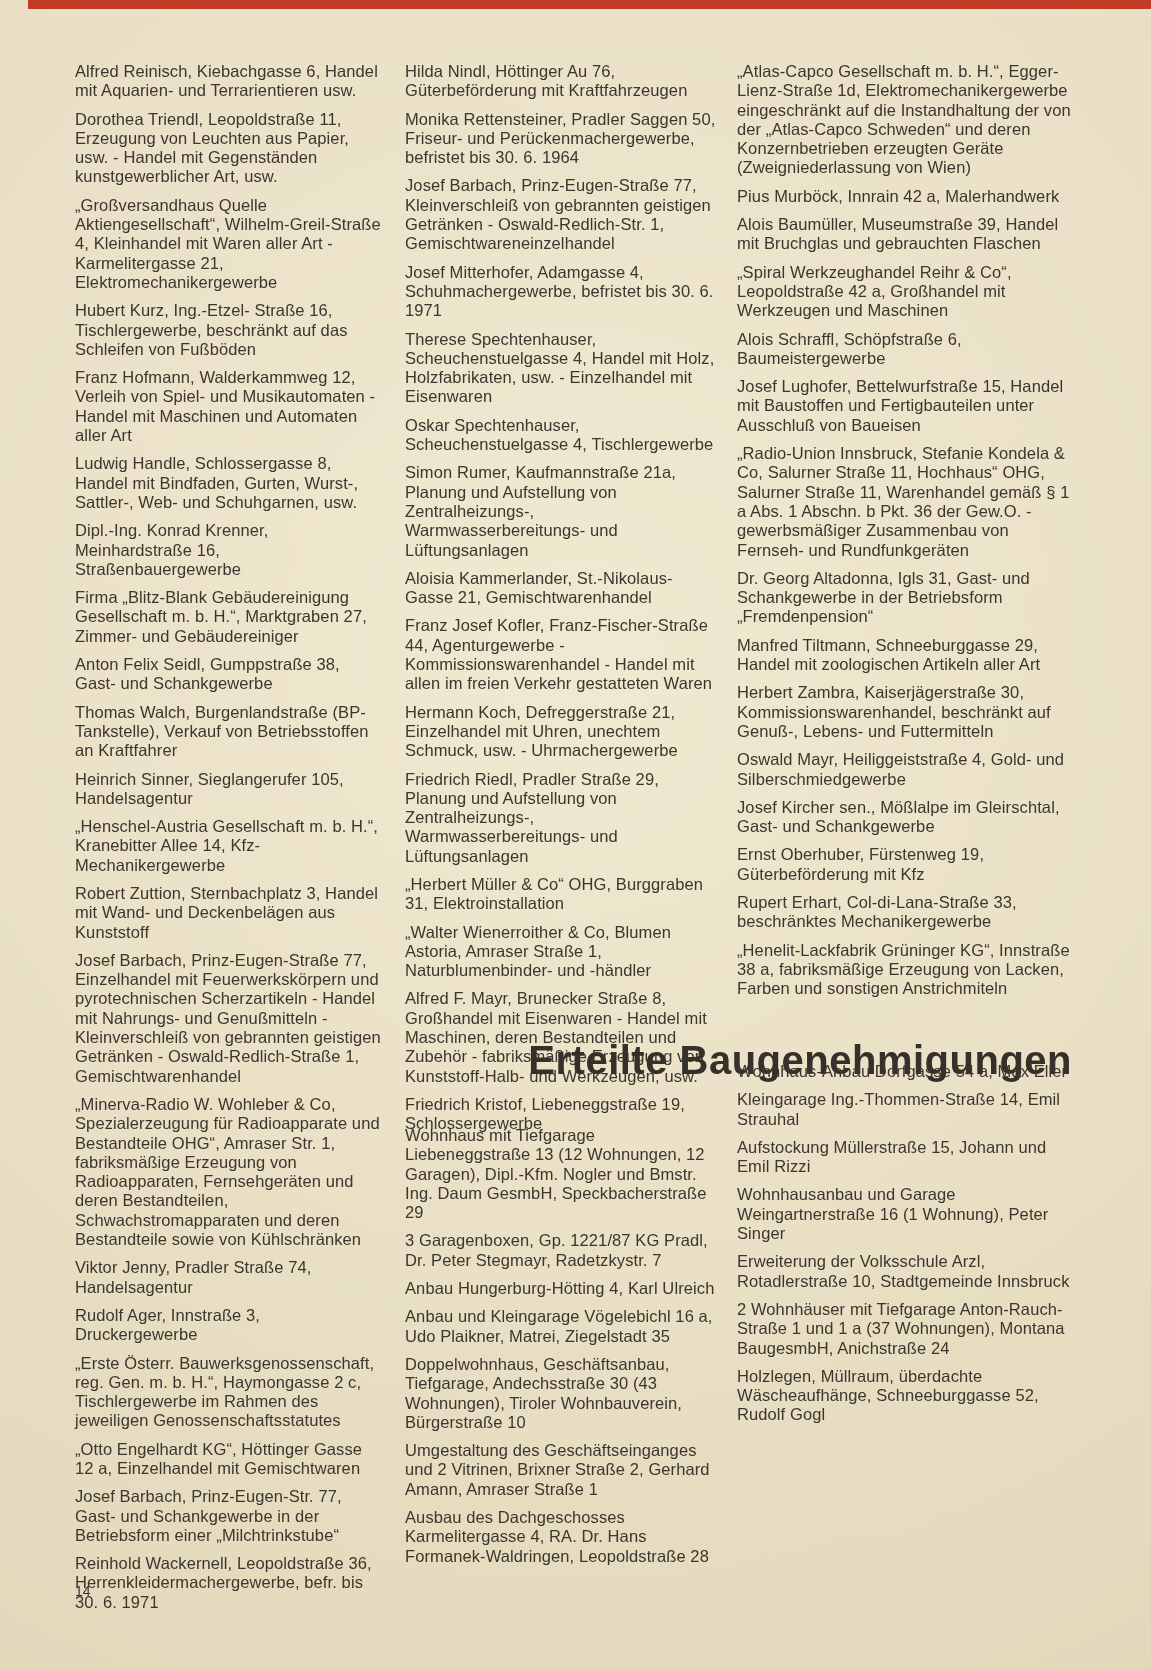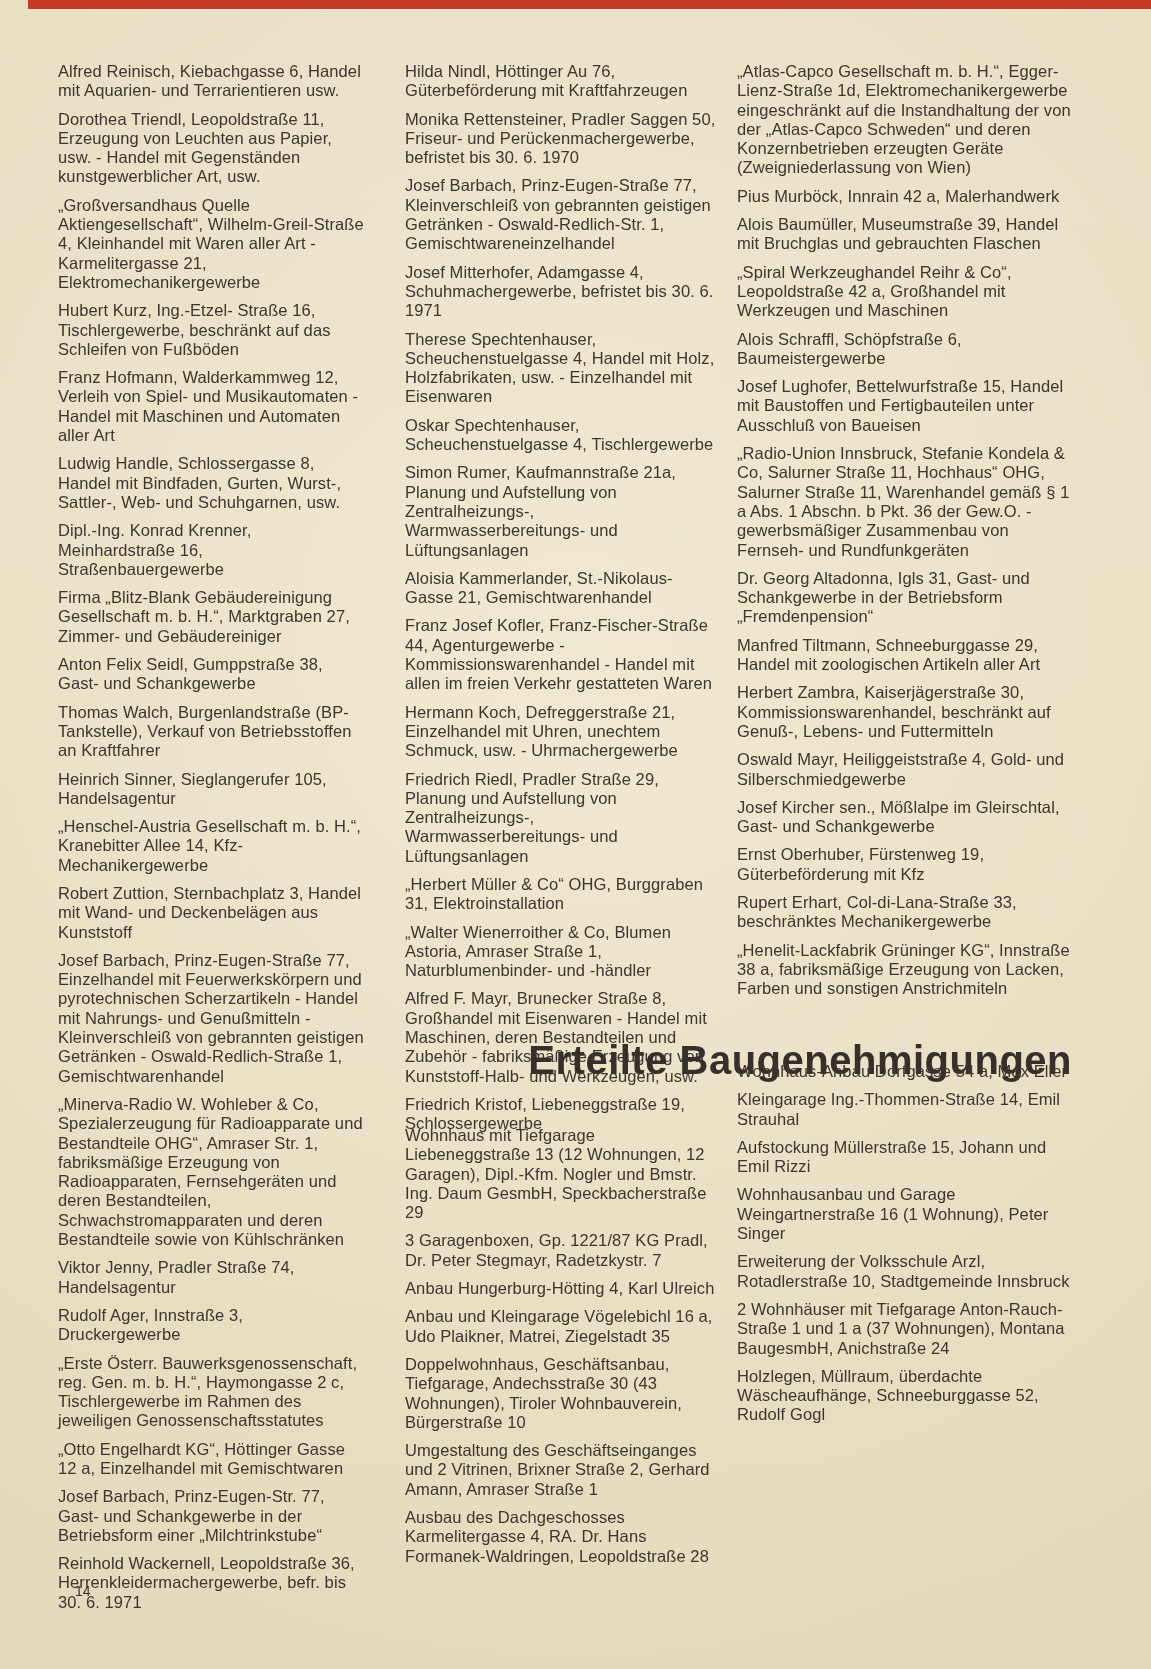--- a/index.html
+++ b/index.html
@@ -32,21 +32,21 @@
   .col {
     position: absolute;
     font-size: 16.5px;
     line-height: 1.17;
     letter-spacing: 0.1px;
   }
   .col p {
     margin-bottom: 9px;
     text-align: left;
   }
-  .col-1 { left: 58px;  top: 62px;  width: 308px; }
+  .col-1 { left: 75px;  top: 62px;  width: 308px; }
   .col-2 { left: 405px; top: 62px;  width: 312px; }
   .col-3 { left: 737px; top: 62px;  width: 335px; }
   .section-heading {
     position: absolute;
     left: 400px; top: 1038px; width: 672px;
     text-align: right;
     font-size: 40px;
     font-weight: bold;
     letter-spacing: 0.5px;
     color: #35302a;
@@ -86,21 +86,21 @@
       <p>Viktor Jenny, Pradler Straße 74, Handelsagentur</p>
       <p>Rudolf Ager, Innstraße 3, Druckergewerbe</p>
       <p>„Erste Österr. Bauwerksgenossenschaft, reg. Gen. m. b. H.“, Haymongasse 2 c, Tischlergewerbe im Rahmen des jeweiligen Genossenschaftsstatutes</p>
       <p>„Otto Engelhardt KG“, Höttinger Gasse 12 a, Einzelhandel mit Gemischtwaren</p>
       <p>Josef Barbach, Prinz-Eugen-Str. 77, Gast- und Schankgewerbe in der Betriebsform einer „Milchtrinkstube“</p>
       <p>Reinhold Wackernell, Leopoldstraße 36, Herrenkleidermachergewerbe, befr. bis 30. 6. 1971</p>
     </div>
 
   <div class="col col-2">
       <p>Hilda Nindl, Höttinger Au 76, Güterbeförderung mit Kraftfahrzeugen</p>
-      <p>Monika Rettensteiner, Pradler Saggen 50, Friseur- und Perückenmachergewerbe, befristet bis 30. 6. 1970</p>
+      <p>Monika Rettensteiner, Pradler Saggen 50, Friseur- und Perückenmachergewerbe, befristet bis 30. 6. 1964</p>
       <p>Josef Barbach, Prinz-Eugen-Straße 77, Kleinverschleiß von gebrannten geistigen Getränken - Oswald-Redlich-Str. 1, Gemischtwareneinzelhandel</p>
       <p>Josef Mitterhofer, Adamgasse 4, Schuhmachergewerbe, befristet bis 30. 6. 1971</p>
       <p>Therese Spechtenhauser, Scheuchenstuelgasse 4, Handel mit Holz, Holzfabrikaten, usw. - Einzelhandel mit Eisenwaren</p>
       <p>Oskar Spechtenhauser, Scheuchenstuelgasse 4, Tischlergewerbe</p>
       <p>Simon Rumer, Kaufmannstraße 21a, Planung und Aufstellung von Zentralheizungs-, Warmwasserbereitungs- und Lüftungsanlagen</p>
       <p>Aloisia Kammerlander, St.-Nikolaus-Gasse 21, Gemischtwarenhandel</p>
       <p>Franz Josef Kofler, Franz-Fischer-Straße 44, Agenturgewerbe - Kommissionswarenhandel - Handel mit allen im freien Verkehr gestatteten Waren</p>
       <p>Hermann Koch, Defreggerstraße 21, Einzelhandel mit Uhren, unechtem Schmuck, usw. - Uhrmachergewerbe</p>
       <p>Friedrich Riedl, Pradler Straße 29, Planung und Aufstellung von Zentralheizungs-, Warmwasserbereitungs- und Lüftungsanlagen</p>
       <p>„Herbert Müller &amp; Co“ OHG, Burggraben 31, Elektroinstallation</p>

